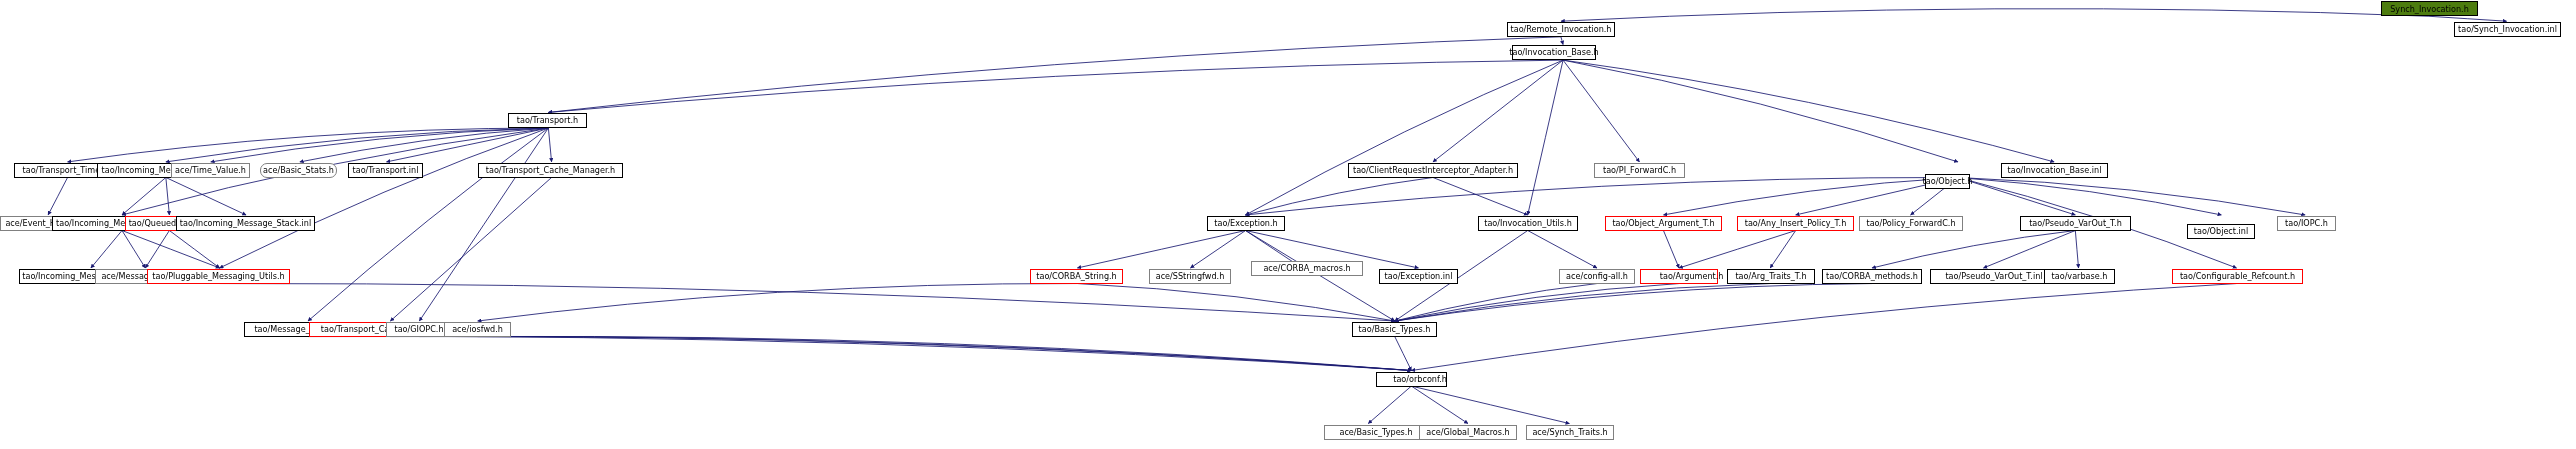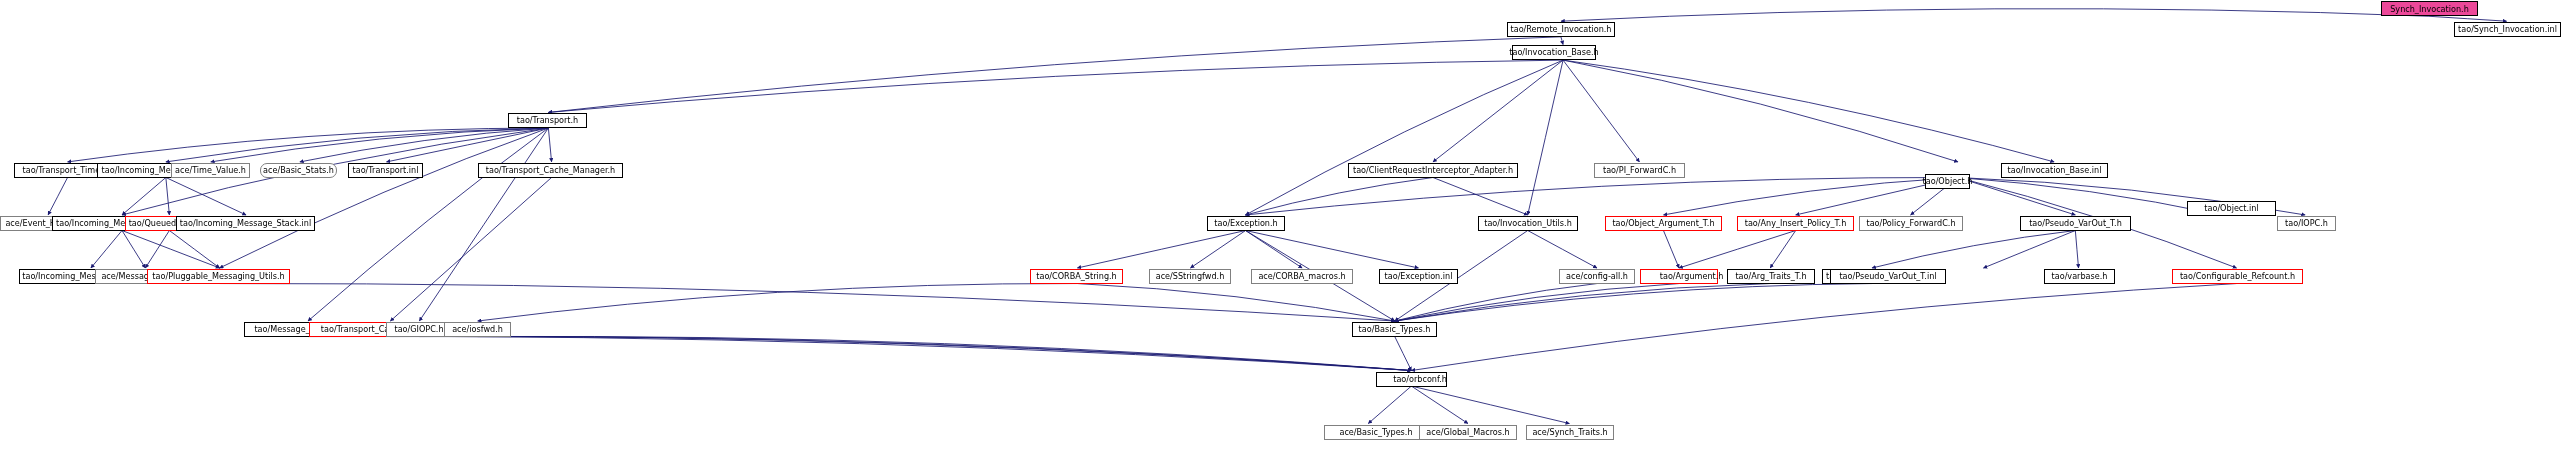--- a/index.html
+++ b/index.html
@@ -27,21 +27,21 @@
     color:#000000;
     font-size:8.1px;
     line-height:1;
     letter-spacing:0px;
     padding:0 2.8px;
     height:15px;
   }
   .node.solid{ border:0.7px solid #000000; }
   .node.redbox{ border:0.7px solid #ff0000; }
   .node.root{
-    background:#ec4899;
+    background:#4d7c0f;
     border:0.7px solid #000000;
   }
   .node span{ display:block; }
 </style>
 </head>
 <body>
 
 <div id="canvas">
   <svg id="edges" xmlns="http://www.w3.org/2000/svg" viewBox="0 0 3640 635" width="2576" height="449">
     <defs>
@@ -191,60 +191,60 @@
       </div>
       <div class="node redbox" style="left: 1737px; top: 216px; width: 117px;">
         <span>tao/Any_Insert_Policy_T.h</span>
       </div>
       <div class="node" style="left: 1859px; top: 216px; width: 104px;">
         <span>tao/Policy_ForwardC.h</span>
       </div>
       <div class="node solid" style="left: 2020px; top: 216px; width: 111px;">
         <span>tao/Pseudo_VarOut_T.h</span>
       </div>
-      <div class="node solid" style="left: 2187px; top: 201px; width: 89px; text-align: center;">
+      <div class="node solid" style="left: 2187px; top: 224px; width: 68px; text-align: center;">
         <span>tao/Object.inl</span>
       </div>
       <div class="node" style="left: 2277px; top: 216px; width: 59px;">
         <span>tao/IOPC.h</span>
       </div>
       <div class="node solid" style="left: 19px; top: 269px; width: 142px;">
         <span>tao/Incoming_Message_Queue.inl</span>
       </div>
       <div class="node" style="left: 95px; top: 269px; width: 99px;">
         <span>ace/Message_Block.h</span>
       </div>
       <div class="node redbox" style="left: 147px; top: 269px; width: 143px;">
         <span>tao/Pluggable_Messaging_Utils.h</span>
       </div>
       <div class="node redbox" style="left: 1030px; top: 269px; width: 93px;">
         <span>tao/CORBA_String.h</span>
       </div>
       <div class="node" style="left: 1149px; top: 269px; width: 82px;">
         <span>ace/SStringfwd.h</span>
       </div>
-      <div class="node" style="left: 1251px; top: 269px; width: 102px;">
+      <div class="node" style="left: 1251px; top: 261px; width: 112px;">
         <span>ace/CORBA_macros.h</span>
       </div>
       <div class="node solid" style="left: 1379px; top: 269px; width: 79px;">
         <span>tao/Exception.inl</span>
       </div>
       <div class="node" style="left: 1559px; top: 269px; width: 76px;">
         <span>ace/config-all.h</span>
       </div>
       <div class="node redbox" style="left: 1640px; top: 269px; width: 78px; padding-left: 28px;">
         <span>tao/Argument.h</span>
       </div>
       <div class="node solid" style="left: 1727px; top: 269px; width: 88px;">
         <span>tao/Arg_Traits_T.h</span>
       </div>
       <div class="node solid" style="left: 1822px; top: 269px; width: 100px;">
         <span>tao/CORBA_methods.h</span>
       </div>
-      <div class="node solid" style="left: 1830px; top: 269px; width: 116px;">
+      <div class="node solid" style="left: 1930px; top: 269px; width: 128px;">
         <span>tao/Pseudo_VarOut_T.inl</span>
       </div>
       <div class="node solid" style="left: 2044px; top: 269px; width: 71px;">
         <span>tao/varbase.h</span>
       </div>
       <div class="node redbox" style="left: 2172px; top: 269px; width: 131px;">
         <span>tao/Configurable_Refcount.h</span>
       </div>
       <div class="node solid" style="left: 244px; top: 322px; width: 126px;">
         <span>tao/Message_Semantics.h</span>

